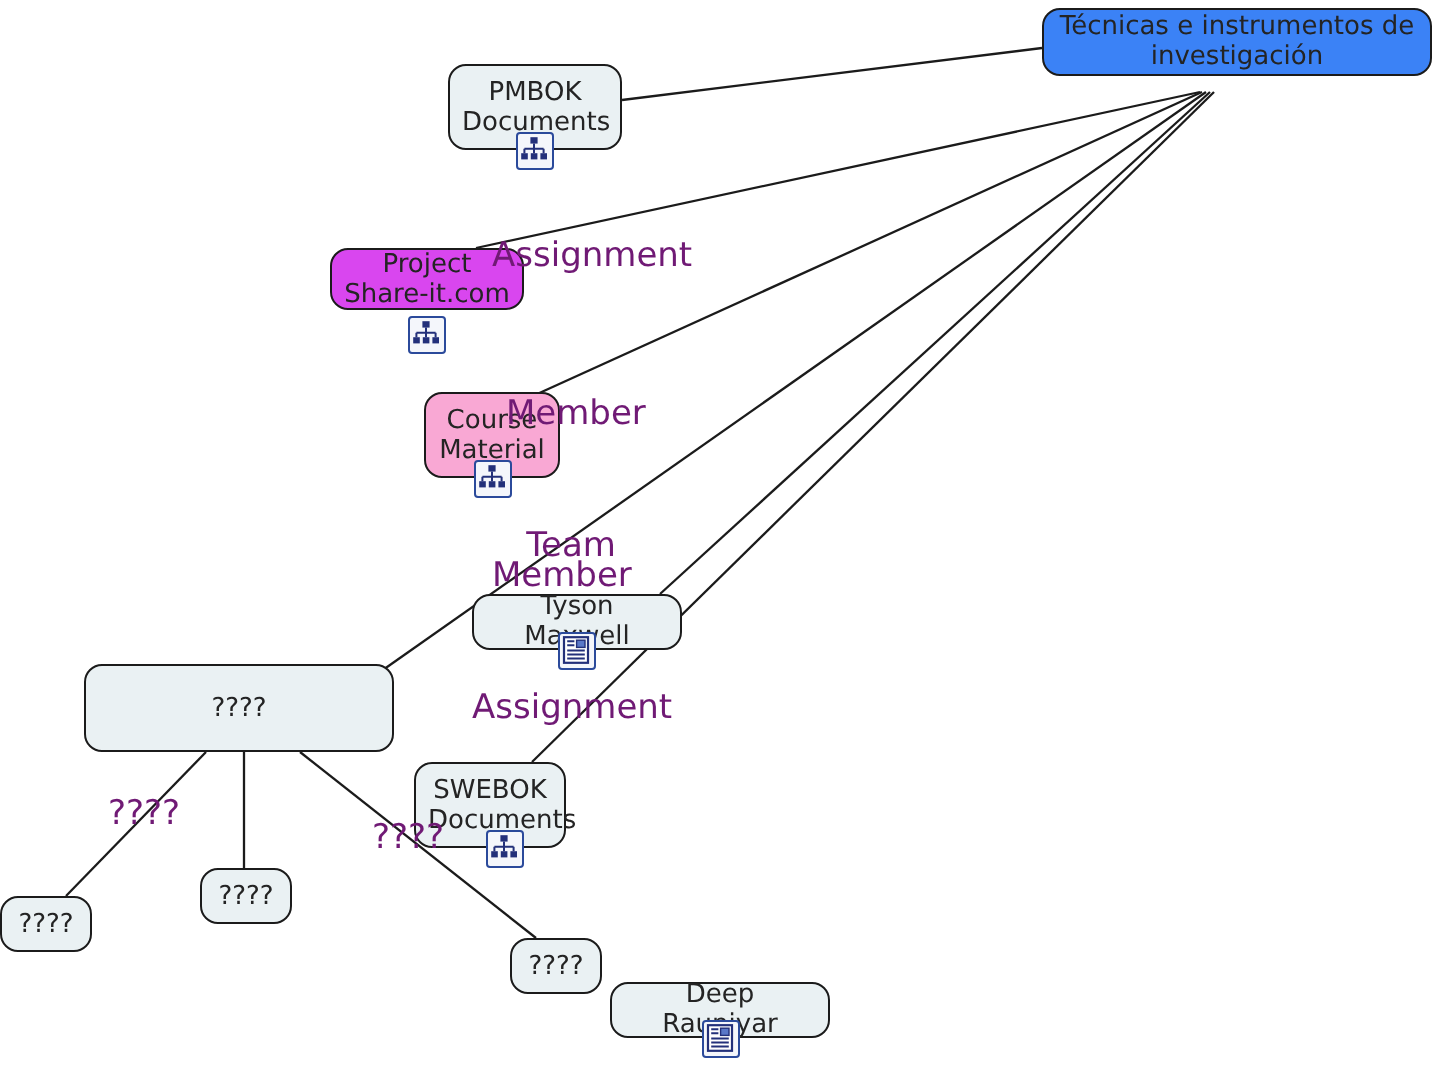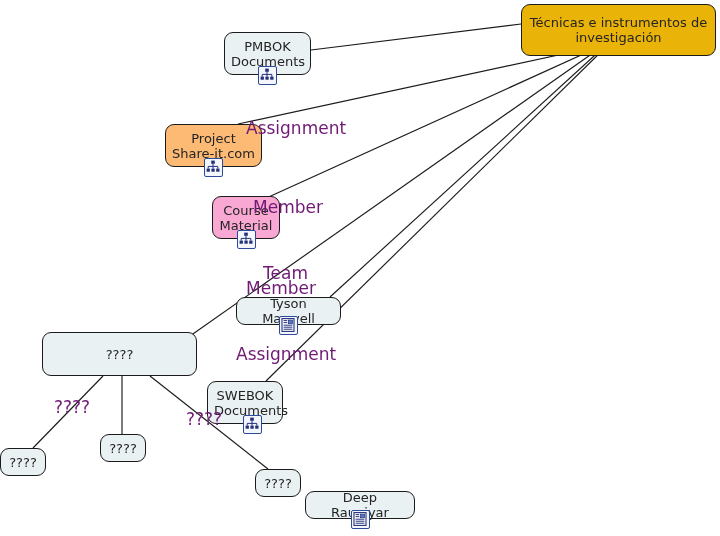--- a/index.html
+++ b/index.html
@@ -79,38 +79,38 @@
       <line x1="521" y1="24" x2="311" y2="50" stroke="#1b1b1b" stroke-width="1.15"></line>
       <line x1="600" y1="46" x2="238" y2="124" stroke="#1b1b1b" stroke-width="1.15"></line>
       <line x1="601" y1="46" x2="262" y2="200" stroke="#1b1b1b" stroke-width="1.15"></line>
       <line x1="603" y1="46" x2="190" y2="336" stroke="#1b1b1b" stroke-width="1.15"></line>
       <line x1="605" y1="46" x2="330" y2="297" stroke="#1b1b1b" stroke-width="1.15"></line>
       <line x1="607" y1="46" x2="266" y2="381" stroke="#1b1b1b" stroke-width="1.15"></line>
       <line x1="103" y1="376" x2="33" y2="448" stroke="#1b1b1b" stroke-width="1.15"></line>
       <line x1="122" y1="376" x2="122" y2="434" stroke="#1b1b1b" stroke-width="1.15"></line>
       <line x1="150" y1="376" x2="268" y2="469" stroke="#1b1b1b" stroke-width="1.15"></line>
     </svg>
-<div class="node" style="left: 521px; top: 4px; width: 195px; height: 52px; background: #eab308; border-color: rgb(27, 27, 27);"><span class="node-label">Técnicas e instrumentos de
+<div class="node" style="left: 521px; top: 4px; width: 195px; height: 34px; background: #3b82f6; border-color: rgb(27, 27, 27);"><span class="node-label">Técnicas e instrumentos de
 investigación</span></div>
     <div class="node" style="left: 224px; top: 32px; width: 87px; height: 43px; background: rgb(234, 241, 243); border-color: rgb(27, 27, 27);"><span class="node-label">PMBOK
 Documents</span></div>
     <span class="stereo-icon" style="left: 258px; top: 66px; border-color: rgb(43, 74, 155);">
       <svg width="16" height="16" viewBox="0 0 16 16">
         <rect x="6.2" y="1.6" width="3.6" height="3.2" fill="#23307a"></rect>
         <line x1="8" y1="4.8" x2="8" y2="7.4" stroke="#23307a" stroke-width="1"></line>
         <line x1="3.2" y1="7.4" x2="12.8" y2="7.4" stroke="#23307a" stroke-width="1"></line>
         <line x1="3.2" y1="7.4" x2="3.2" y2="9.6" stroke="#23307a" stroke-width="1"></line>
         <line x1="8" y1="7.4" x2="8" y2="9.6" stroke="#23307a" stroke-width="1"></line>
         <line x1="12.8" y1="7.4" x2="12.8" y2="9.6" stroke="#23307a" stroke-width="1"></line>
         <rect x="1.6" y="9.6" width="3.3" height="3.1" fill="#23307a"></rect>
         <rect x="6.4" y="9.6" width="3.3" height="3.1" fill="#23307a"></rect>
         <rect x="11.2" y="9.6" width="3.3" height="3.1" fill="#23307a"></rect>
       </svg>
     </span>
-    <div class="node" style="left: 165px; top: 124px; width: 97px; height: 43px; background: #fdba74; border-color: rgb(27, 27, 27); justify-content: center;"><span class="node-label">Project
+    <div class="node" style="left: 165px; top: 124px; width: 97px; height: 31px; background: #d946ef; border-color: rgb(27, 27, 27); justify-content: center;"><span class="node-label">Project
 Share-it.com</span></div>
     <span class="stereo-icon" style="left: 204px; top: 158px; border-color: rgb(43, 74, 155);">
       <svg width="16" height="16" viewBox="0 0 16 16">
         <rect x="6.2" y="1.6" width="3.6" height="3.2" fill="#23307a"></rect>
         <line x1="8" y1="4.8" x2="8" y2="7.4" stroke="#23307a" stroke-width="1"></line>
         <line x1="3.2" y1="7.4" x2="12.8" y2="7.4" stroke="#23307a" stroke-width="1"></line>
         <line x1="3.2" y1="7.4" x2="3.2" y2="9.6" stroke="#23307a" stroke-width="1"></line>
         <line x1="8" y1="7.4" x2="8" y2="9.6" stroke="#23307a" stroke-width="1"></line>
         <line x1="12.8" y1="7.4" x2="12.8" y2="9.6" stroke="#23307a" stroke-width="1"></line>
         <rect x="1.6" y="9.6" width="3.3" height="3.1" fill="#23307a"></rect>

